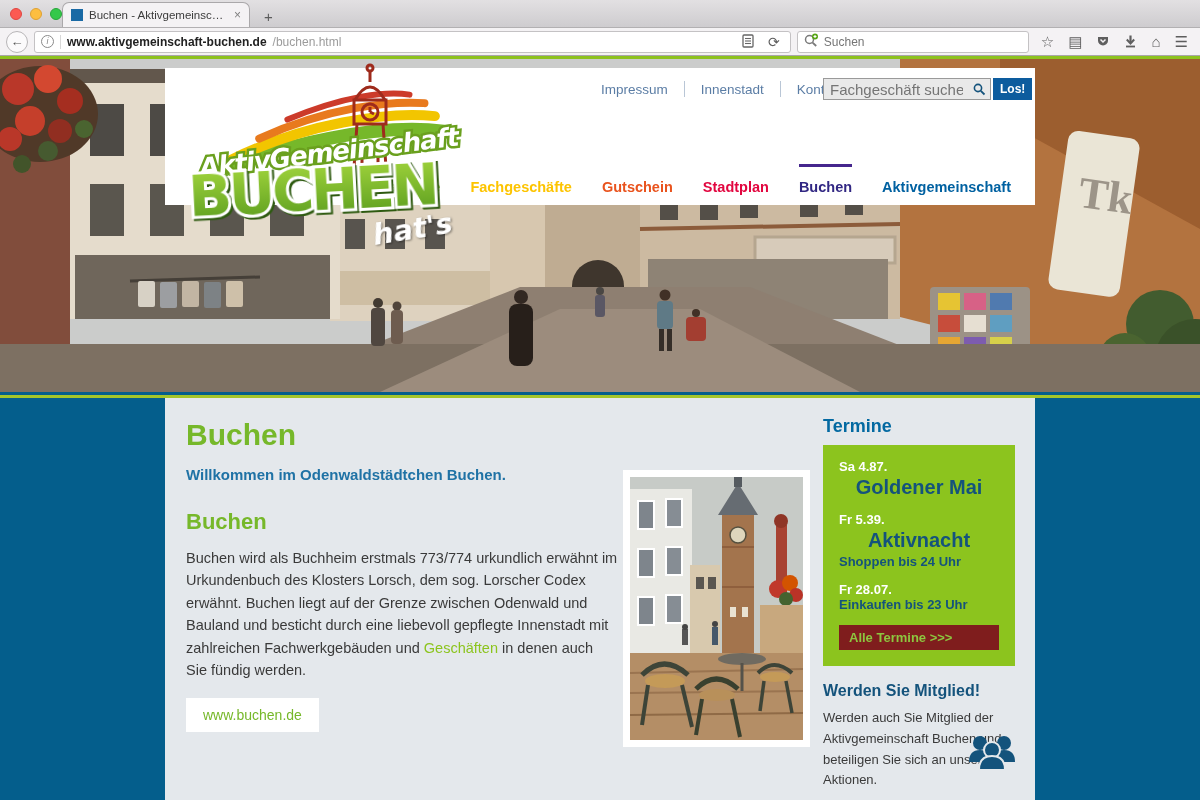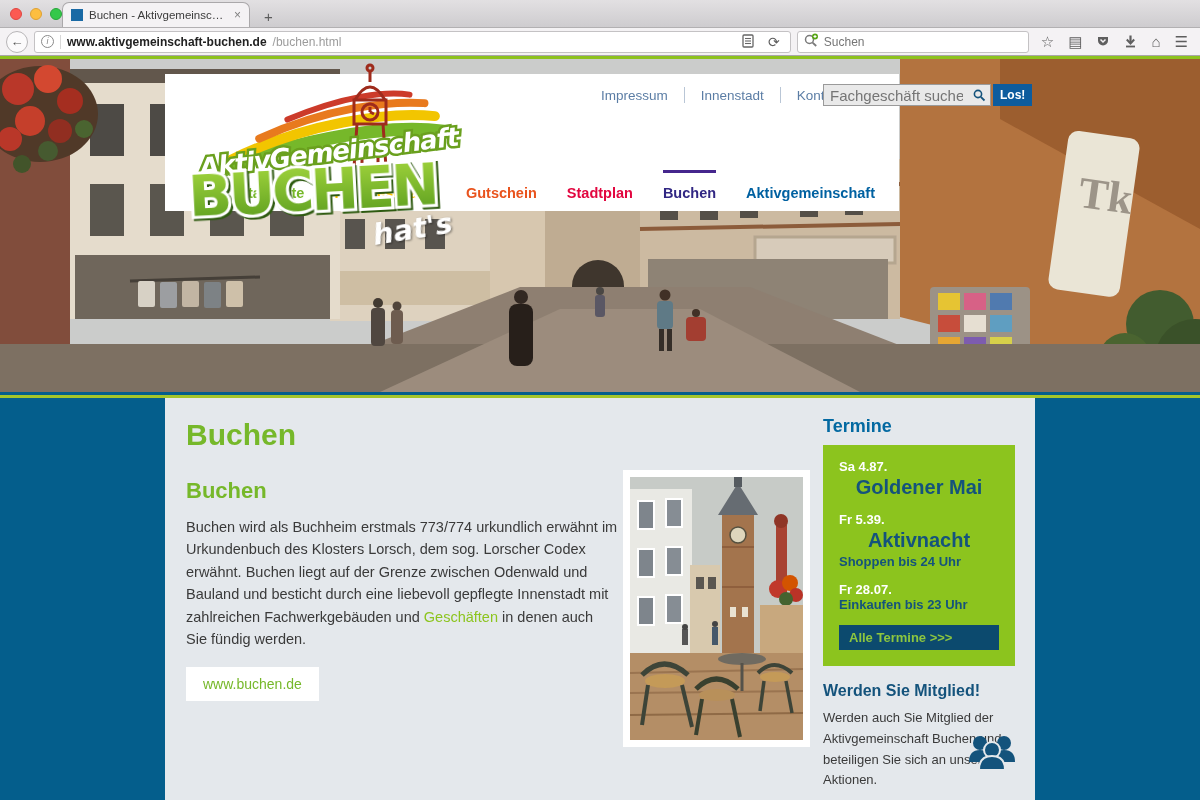--- a/index.html
+++ b/index.html
@@ -30,21 +30,21 @@
   .searchbar input { border:none; outline:none; width:100%; font-size:12px; color:#444; font-family:"Liberation Sans",sans-serif; background:transparent; }
   .tb-icons { display:flex; align-items:center; gap:2px; flex:none; }
   .tb-icons .chrome-ic { font-size:15px; padding:0 6px; }
 
   
   .page { position:relative; width:1200px; height:744px; background:#045e8c; overflow:hidden; }
   .site-topline { position:absolute; top:0; left:0; width:100%; height:3px; background:#8dc21f; z-index:4; }
   .hero { position:absolute; top:3px; left:0; width:1200px; height:339px; border-bottom:3px solid #a4c52a; z-index:1; }
   .hero svg { display:block; width:100%; height:333px; }
 
-  .header-card { position:absolute; left:165px; top:18px; width:734px; height:137px; background:#fff; z-index:2; }
+  .header-card { position:absolute; left:165px; top:12px; width:870px; height:137px; background:#fff; z-index:2; }
   .top-links { position:absolute; top:13px; left:420px; display:flex; align-items:center; font-size:13.5px; }
   .top-link { color:#5b7da5; text-decoration:none; padding:0 16px; cursor:pointer; }
   .tl-sep { width:1px; height:16px; background:#b9c6d6; }
   .shop-search { position:absolute; top:10px; left:658px; display:flex; align-items:center; }
   .shop-search input { width:146px; height:22px; background:#e9e9e9; border:1px solid #9a9a9a; border-right:none; font-size:15px; padding:0 6px; color:#1d4ed8; outline:none; font-family:"Liberation Sans",sans-serif; }
   .mag-wrap { height:22px; background:#e9e9e9; border:1px solid #9a9a9a; border-left:none; display:flex; align-items:center; padding:0 4px; }
   .los-btn { height:22px; background:#0d5c9e; color:#fff; font-weight:bold; font-size:12px; border:none; padding:0 7px; margin-left:2px; cursor:pointer; }
   .main-nav { position:absolute; right:24px; bottom:10px; display:flex; gap:30px; }
   .nav-item { font-size:14.5px; font-weight:bold; text-decoration:none; padding-top:12px; border-top:3px solid transparent; cursor:pointer; }
   .nav-item.c0 { color:#76b82a; }
@@ -68,21 +68,21 @@
   .photo-frame { position:absolute; left:458px; top:72px; width:187px; height:277px; background:#fff; padding:7px; }
   .photo-frame svg { display:block; width:173px; height:263px; }
 
   .side-col { position:absolute; left:658px; top:18px; width:192px; }
   .termine-title { text-align:left; font-size:18px; font-weight:bold; color:#0369a1; margin-bottom:8px; }
   .termine-box { background:#8cc41e; padding:14px 16px 16px; }
   .event { margin-bottom:13px; }
   .ev-date { font-size:13px; font-weight:bold; color:#fff; }
   .ev-title { font-size:20px; font-weight:bold; color:#14537c; line-height:1.15; margin:2px 0 2px;text-align:center; }
   .ev-note { font-size:13px; font-weight:bold; color:#14537c; }
-  .all-btn { background:#0c4a6e; color:#8dc63f; font-size:13px; font-weight:bold; padding:5px 10px; margin-top:2px; cursor:pointer; }
+  .all-btn { background:#7f1d1d; color:#8dc63f; font-size:13px; font-weight:bold; padding:5px 10px; margin-top:2px; cursor:pointer; }
   .mitglied { margin-top:16px; position:relative; }
   .m-title { font-size:16px; font-weight:bold; color:#14537c; margin-bottom:8px; }
   .m-text { font-size:13px; color:#3a3a3a; line-height:1.6; }
   .members-icon { position:absolute; right:-2px; top:46px; }
 </style>
 </head>
 <body>
 
 <div class="titlebar">
   <div class="traffic">
@@ -319,20 +319,21 @@
 
       <text x="16" y="100" transform="rotate(-7 140 95)" font-family="DejaVu Sans, sans-serif" font-size="26" font-style="italic" font-weight="bold" fill="#ffffff" stroke="#6aa01e" stroke-width="5" paint-order="stroke" letter-spacing="-1">AktivGemeinschaft</text>
       <text x="6" y="148" transform="rotate(-3 140 140)" font-family="DejaVu Sans, sans-serif" font-size="57" font-weight="bold" fill="url(#gGreen)" stroke="#ffffff" stroke-width="6" paint-order="stroke" letter-spacing="-3" style="filter:drop-shadow(2px 2px 0 #2e5a10)">BUCHEN</text>
       <text x="190" y="180" transform="rotate(-9 210 172)" font-family="DejaVu Sans, sans-serif" font-size="29" font-style="italic" font-weight="bold" fill="#ffffff" style="filter:drop-shadow(1px 1px 1px rgba(0,0,0,0.45))">hat's</text>
     </svg>
   </div>
 
   <div class="content-card">
     <div class="main-col">
       <h1 class="page-title">Buchen</h1>
+      <div class="lead">Willkommen im Odenwaldstädtchen Buchen.</div>
       <h2 class="h2">Buchen</h2>
       <p class="para"><span>Buchen wird als Buchheim erstmals 773/774 urkundlich erwähnt im Urkundenbuch des Klosters Lorsch, dem sog. Lorscher Codex erwähnt. Buchen liegt auf der Grenze zwischen Odenwald und Bauland und besticht durch eine liebevoll gepflegte Innenstadt mit zahlreichen Fachwerkgebäuden und </span><a class="inline-link">Geschäften</a><span> in denen auch Sie fündig werden.</span></p>
       <a class="web-btn">www.buchen.de</a>
       
       
     </div>
 
     <div class="photo-frame">
       <svg viewBox="0 0 173 263" preserveAspectRatio="none">
         <rect width="173" height="263" fill="#c7cbc7"></rect>

